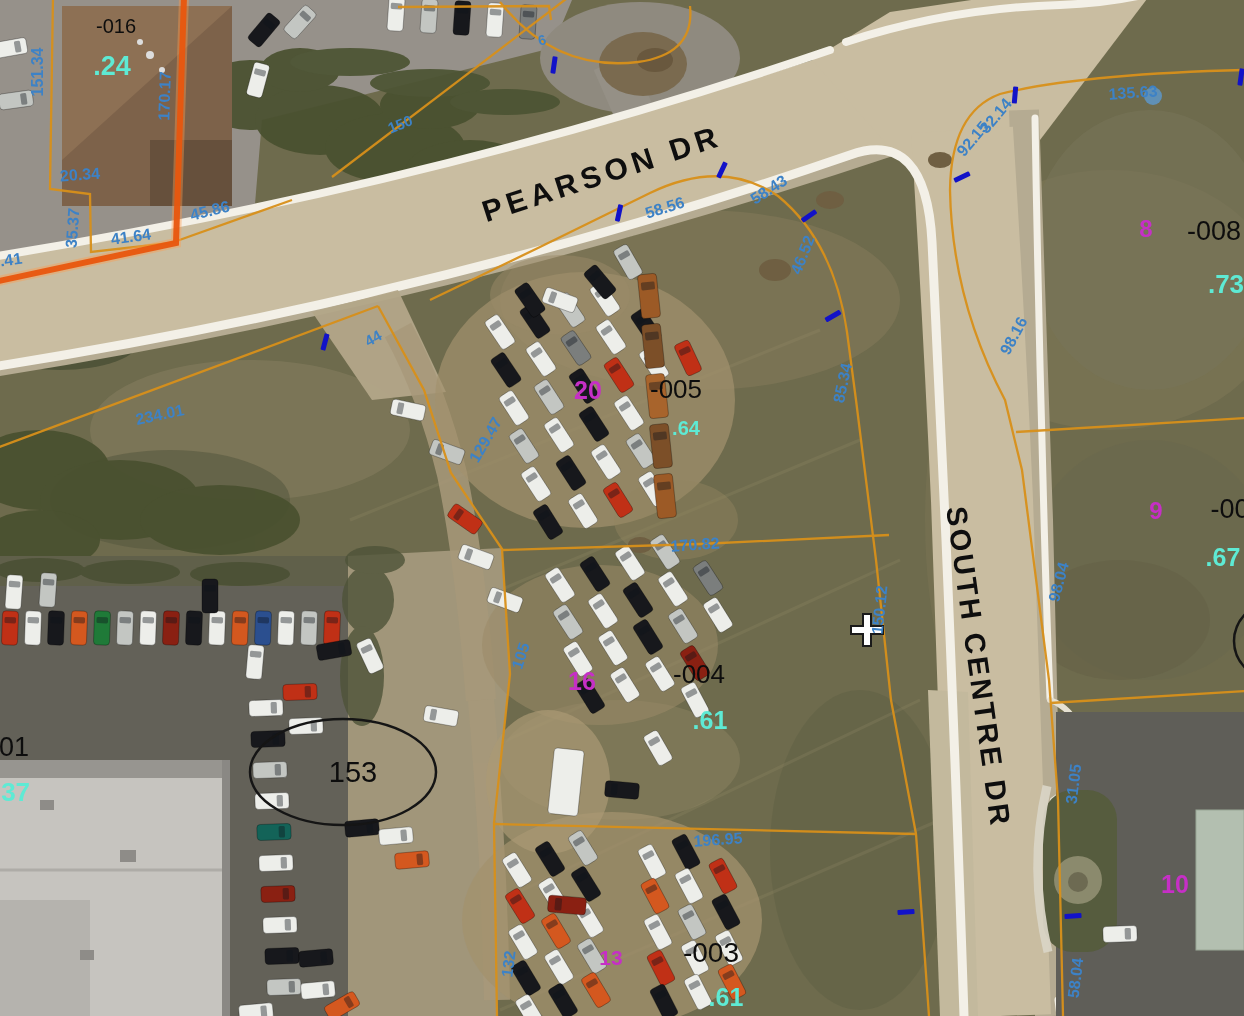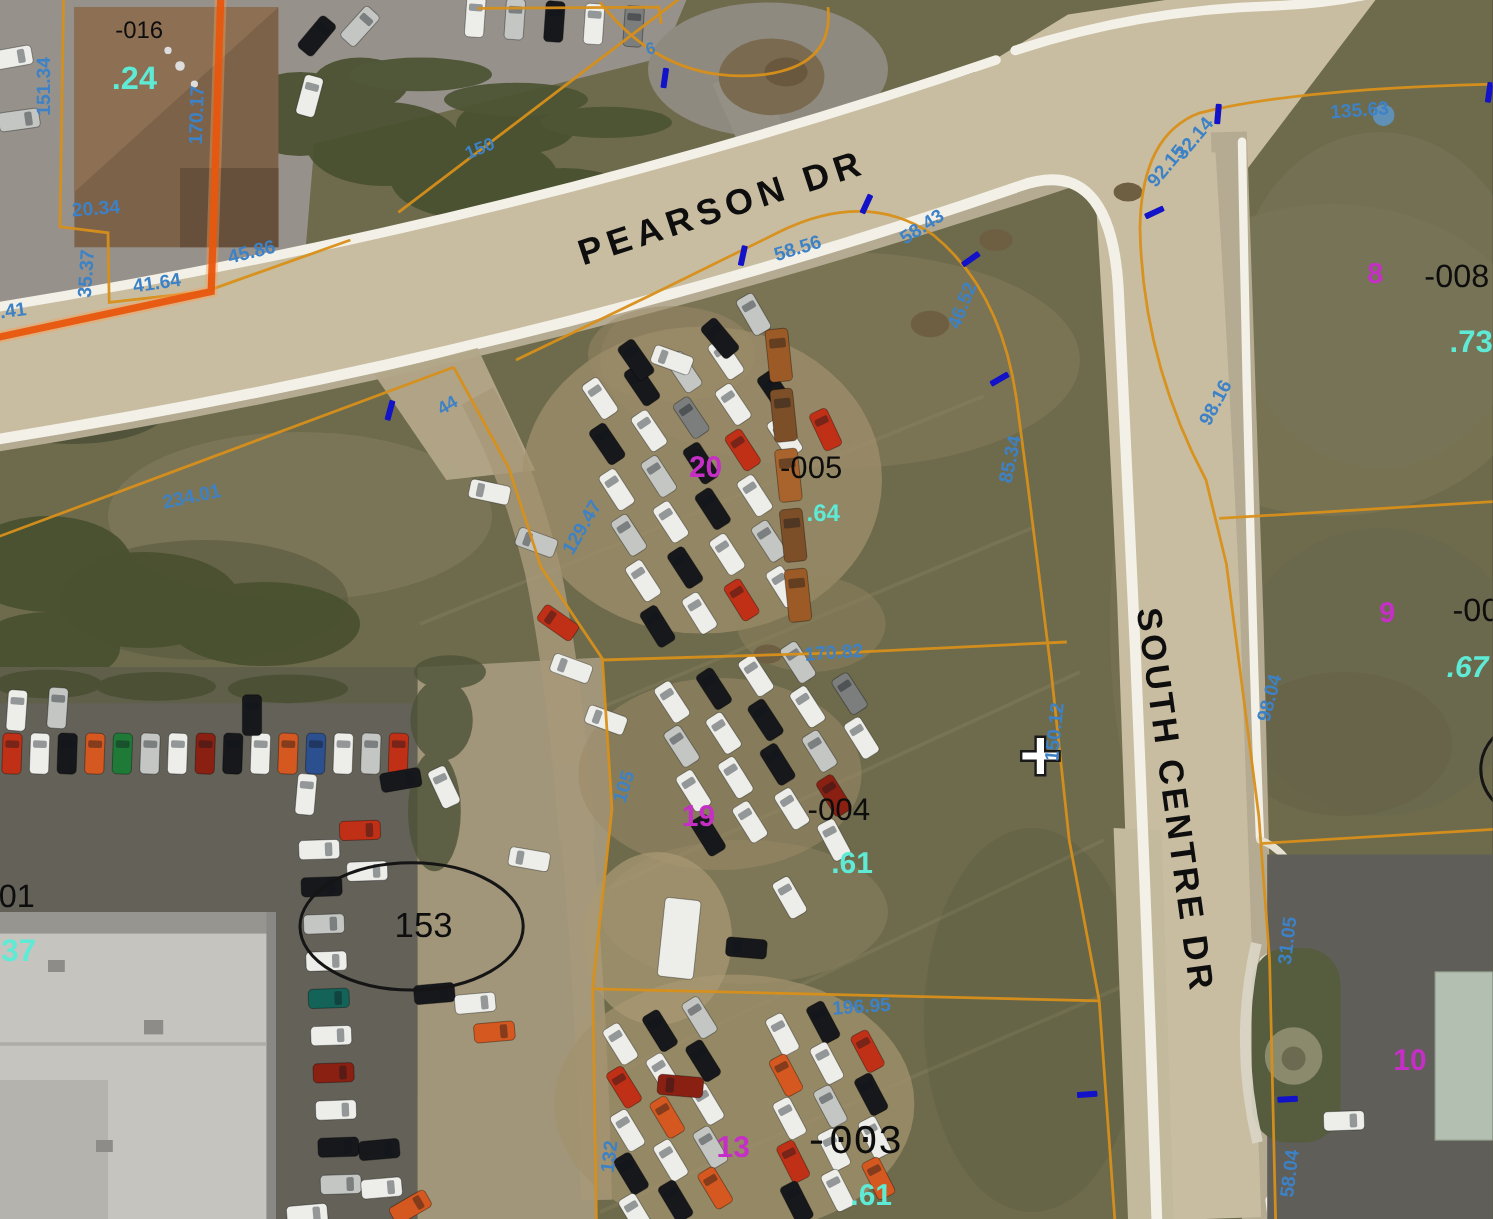--- a/index.html
+++ b/index.html
@@ -766,37 +766,37 @@
         <path d="M851,626 H863 V614 H871 V626 H883 V634 H871 V646 H863 V634 H851 Z" fill="#ffffff" stroke="#1a1a1a" stroke-width="2"></path>
       </g>
   </svg>
 
   <div id="labels">
       <span class="lbl street-lbl" style="left: 602px; top: 174px; font-size: 30px; letter-spacing: 5px; transform: translate(-50%, -50%) rotate(-18deg);">PEARSON DR</span>
       <span class="lbl street-lbl" style="left: 978px; top: 667px; font-size: 29px; letter-spacing: 3px; transform: translate(-50%, -50%) rotate(82deg);">SOUTH CENTRE DR</span>
       <span class="lbl pid-lbl" style="left: 116px; top: 26px; font-size: 20px; transform: translate(-50%, -50%) rotate(0deg);">-016</span>
       <span class="lbl pid-lbl" style="left: 676px; top: 389px; font-size: 26px; transform: translate(-50%, -50%) rotate(0deg);">-005</span>
       <span class="lbl pid-lbl" style="left: 699px; top: 674px; font-size: 26px; transform: translate(-50%, -50%) rotate(0deg);">-004</span>
-      <span class="lbl pid-lbl" style="left: 711px; top: 953px; font-size: 34px; transform: translate(-50%, -50%) rotate(0deg); font-family: Liberation Mono, monospace;">-003</span>
+      <span class="lbl pid-lbl" style="left: 711px; top: 953px; font-size: 28px; transform: translate(-50%, -50%) rotate(0deg);">-003</span>
       <span class="lbl pid-lbl" style="left: 1214px; top: 231px; font-size: 27px; transform: translate(-50%, -50%) rotate(0deg);">-008</span>
       <span class="lbl pid-lbl" style="left: 1230px; top: 509px; font-size: 27px; transform: translate(-50%, -50%) rotate(0deg);">-00</span>
       <span class="lbl pid-lbl" style="left: 14px; top: 747px; font-size: 27px; transform: translate(-50%, -50%) rotate(0deg);">01</span>
       <span class="lbl pid-lbl" style="left: 353px; top: 772px; font-size: 29px; transform: translate(-50%, -50%) rotate(0deg);">153</span>
       <span class="lbl lot-lbl" style="left: 588px; top: 390px; font-size: 25px; transform: translate(-50%, -50%) rotate(0deg);">20</span>
-      <span class="lbl lot-lbl" style="left: 582px; top: 681px; font-size: 25px; transform: translate(-50%, -50%) rotate(0deg);">19</span>
-      <span class="lbl lot-lbl" style="left: 611px; top: 957px; font-size: 25px; transform: translate(-50%, -50%) rotate(0deg);">13</span>
+      <span class="lbl lot-lbl" style="left: 582px; top: 681px; font-size: 25px; transform: translate(-50%, -50%) rotate(0deg);">16</span>
+      <span class="lbl lot-lbl" style="left: 611px; top: 957px; font-size: 21px; transform: translate(-50%, -50%) rotate(0deg);">13</span>
       <span class="lbl lot-lbl" style="left: 1146px; top: 229px; font-size: 24px; transform: translate(-50%, -50%) rotate(0deg);">8</span>
       <span class="lbl lot-lbl" style="left: 1156px; top: 511px; font-size: 24px; transform: translate(-50%, -50%) rotate(0deg);">9</span>
       <span class="lbl lot-lbl" style="left: 1175px; top: 884px; font-size: 25px; transform: translate(-50%, -50%) rotate(0deg);">10</span>
       <span class="lbl acr-lbl" style="left: 112px; top: 66px; font-size: 27px; transform: translate(-50%, -50%) rotate(0deg);">.24</span>
       <span class="lbl acr-lbl" style="left: 686px; top: 428px; font-size: 20px; transform: translate(-50%, -50%) rotate(0deg);">.64</span>
       <span class="lbl acr-lbl" style="left: 710px; top: 720px; font-size: 25px; transform: translate(-50%, -50%) rotate(0deg);">.61</span>
       <span class="lbl acr-lbl" style="left: 726px; top: 997px; font-size: 25px; transform: translate(-50%, -50%) rotate(0deg);">.61</span>
       <span class="lbl acr-lbl" style="left: 1226px; top: 284px; font-size: 26px; transform: translate(-50%, -50%) rotate(0deg);">.73</span>
-      <span class="lbl acr-lbl" style="left: 1223px; top: 557px; font-size: 25px; transform: translate(-50%, -50%) rotate(0deg); font-style: italic;">.67</span>
+      <span class="lbl acr-lbl" style="left: 1223px; top: 557px; font-size: 25px; transform: translate(-50%, -50%) rotate(0deg);">.67</span>
       <span class="lbl acr-lbl" style="left: 12px; top: 792px; font-size: 26px; transform: translate(-50%, -50%) rotate(0deg);">.37</span>
       <span class="lbl dim-lbl" style="left: 38px; top: 72px; font-size: 16px; transform: translate(-50%, -50%) rotate(-90deg);">151.34</span>
       <span class="lbl dim-lbl" style="left: 165px; top: 96px; font-size: 16px; transform: translate(-50%, -50%) rotate(-88deg);">170.17</span>
       <span class="lbl dim-lbl" style="left: 80px; top: 175px; font-size: 16px; transform: translate(-50%, -50%) rotate(-4deg);">20.34</span>
       <span class="lbl dim-lbl" style="left: 210px; top: 211px; font-size: 16px; transform: translate(-50%, -50%) rotate(-14deg);">45.86</span>
       <span class="lbl dim-lbl" style="left: 131px; top: 237px; font-size: 16px; transform: translate(-50%, -50%) rotate(-8deg);">41.64</span>
       <span class="lbl dim-lbl" style="left: 73px; top: 228px; font-size: 16px; transform: translate(-50%, -50%) rotate(-86deg);">35.37</span>
       <span class="lbl dim-lbl" style="left: 11px; top: 260px; font-size: 16px; transform: translate(-50%, -50%) rotate(-8deg);">.41</span>
       <span class="lbl dim-lbl" style="left: 160px; top: 415px; font-size: 16px; transform: translate(-50%, -50%) rotate(-12deg);">234.01</span>
       <span class="lbl dim-lbl" style="left: 373px; top: 338px; font-size: 15px; transform: translate(-50%, -50%) rotate(-30deg);">44</span>

